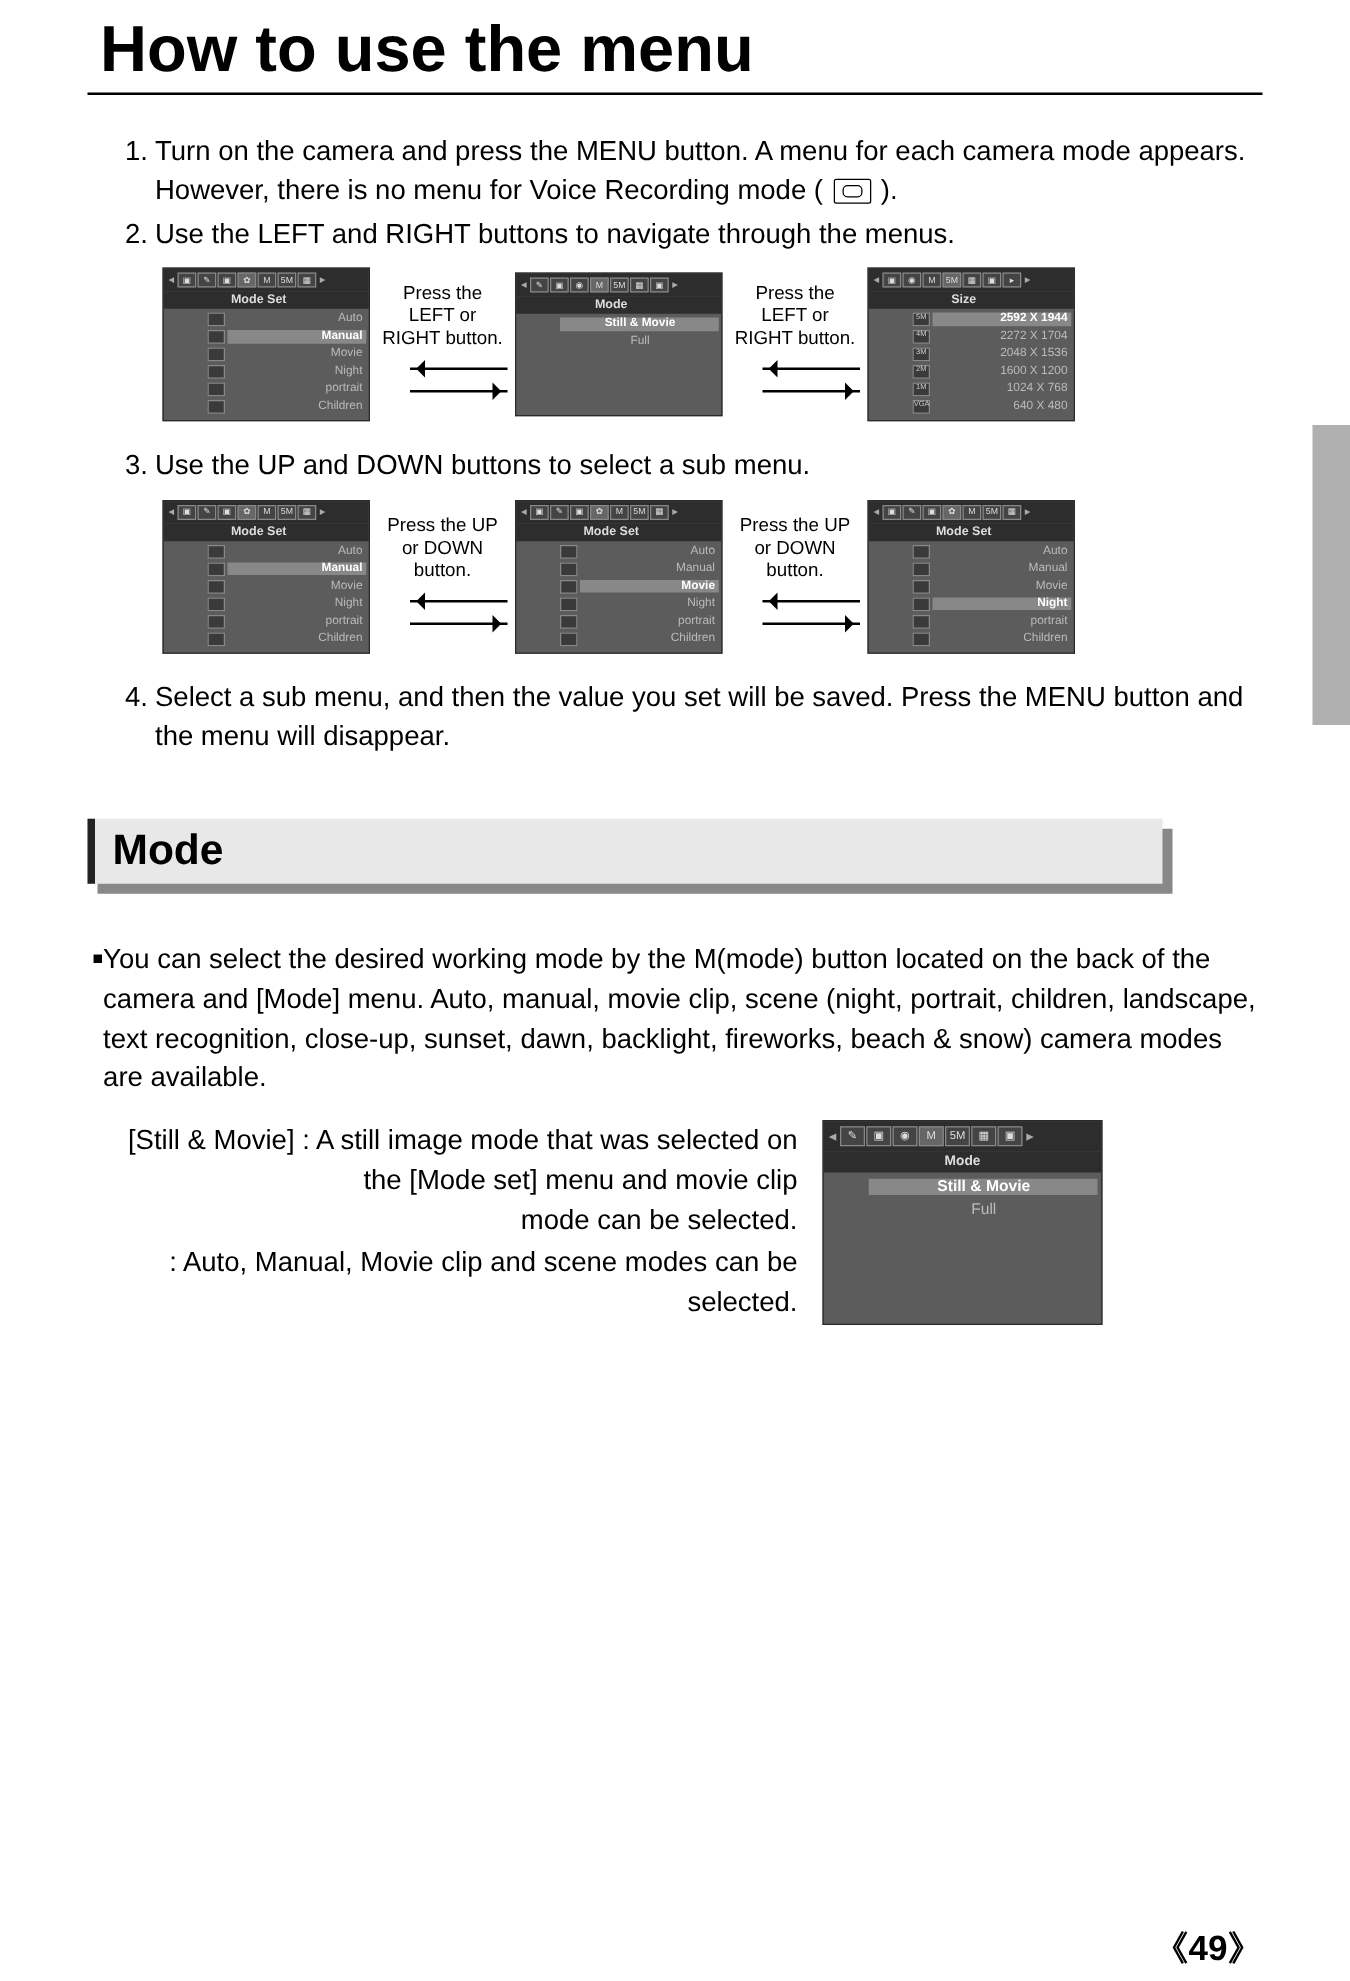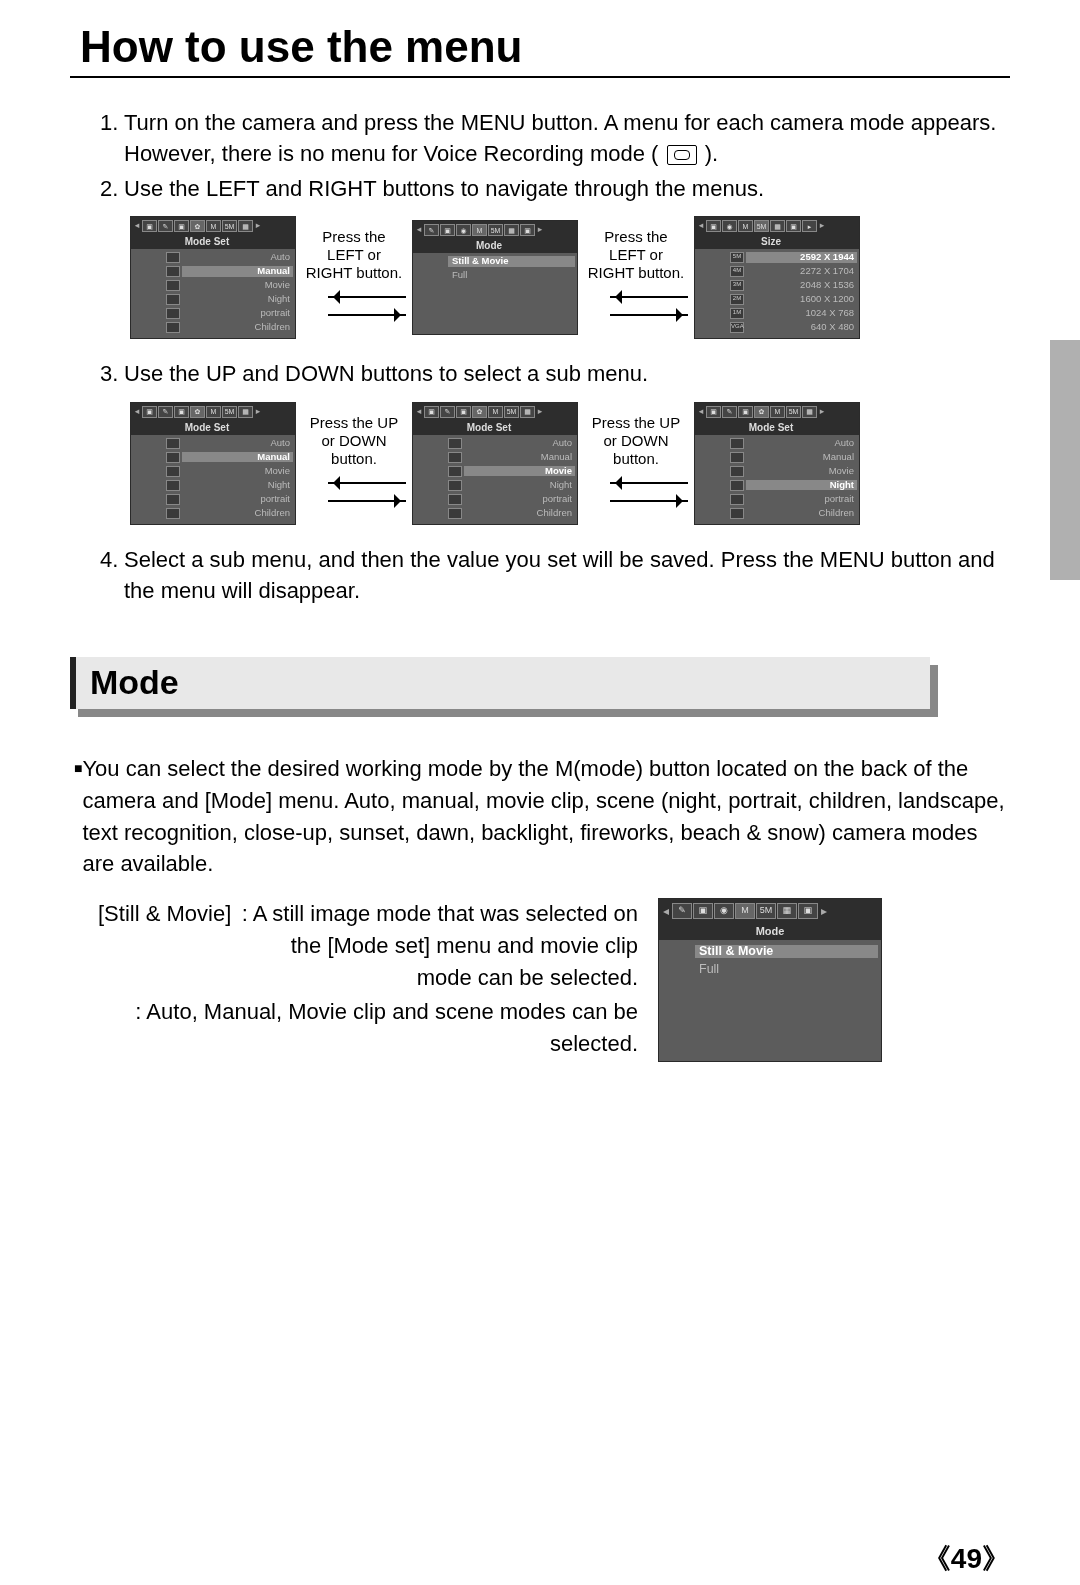--- a/index.html
+++ b/index.html
@@ -19,25 +19,24 @@
   }
   .gray-tab {
     position: absolute;
     right: -70px;
     top: 330px;
     width: 30px;
     height: 240px;
     background: #b0b0b0;
   }
   h1.title {
-    font-size: 44px;
+    font-size: 52px;
     font-weight: bold;
     margin-left: 10px;
     margin-bottom: 4px;
-    margin-top: 12px;
   }
   .rule {
     border-bottom: 2px solid #000;
     margin-bottom: 30px;
   }
   .steps {
     margin-left: 30px;
     font-size: 22px;
     line-height: 1.4;
   }
@@ -132,21 +131,21 @@
     text-align: right;
     padding-right: 3px;
     font-size: 9.5px;
     color: #bbb;
   }
   .screen .item.sel .ilabel {
     background: #888;
     color: #fff;
     font-weight: bold;
   }
-  .screen .item.nocell .ilabel { text-align: left; padding-left: 4px; }
+  .screen .item.nocell .ilabel { text-align: center; padding-left: 4px; }
   .screen.big { width: 224px; font-size: 12px; }
   .screen.big .tabbar { height: 24px; }
   .screen.big .tabbar .ticon { width: 20px; height: 16px; font-size: 9px; }
   .screen.big .tabbar .chev { width: 10px; font-size: 12px; }
   .screen.big .tabtitle { font-size: 11px; padding: 2px 0 3px 0; }
   .screen.big .items { padding: 2px 3px 40px 3px; }
   .screen.big .item { height: 18px; }
   .screen.big .item .ilabel { font-size: 12.5px; }
 
   .between {
@@ -223,21 +222,21 @@
     font-size: 14px;
     padding-top: 5px;
   }
   .mode-defs {
     margin-top: 18px;
     margin-left: 24px;
     display: flex;
   }
   .defs-left { width: 540px; }
   .def-row { display: flex; margin-bottom: 2px; }
-  .def-term { width: 142px; }
+  .def-term { width: 142px; text-align: center; }
   .def-text { flex: 1; text-align: right; }
   .page-num-abs {
     position: absolute;
     right: 70px;
     top: 1540px;
     font-size: 28px;
     font-weight: bold;
   }
 </style>
 </head>

